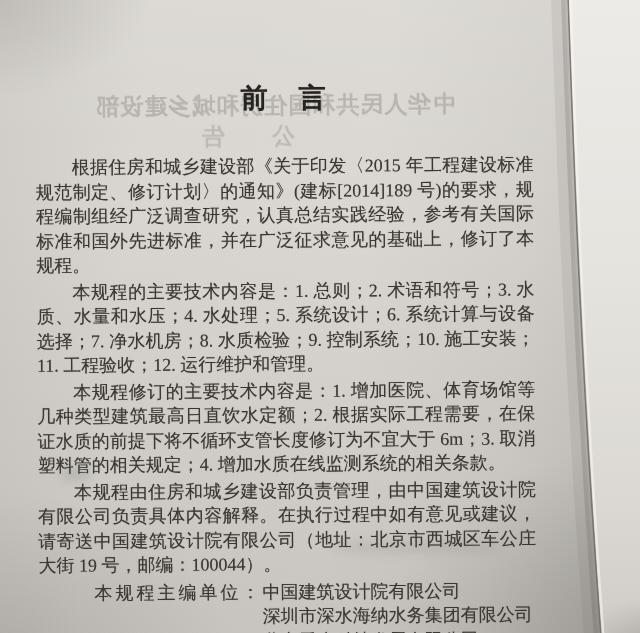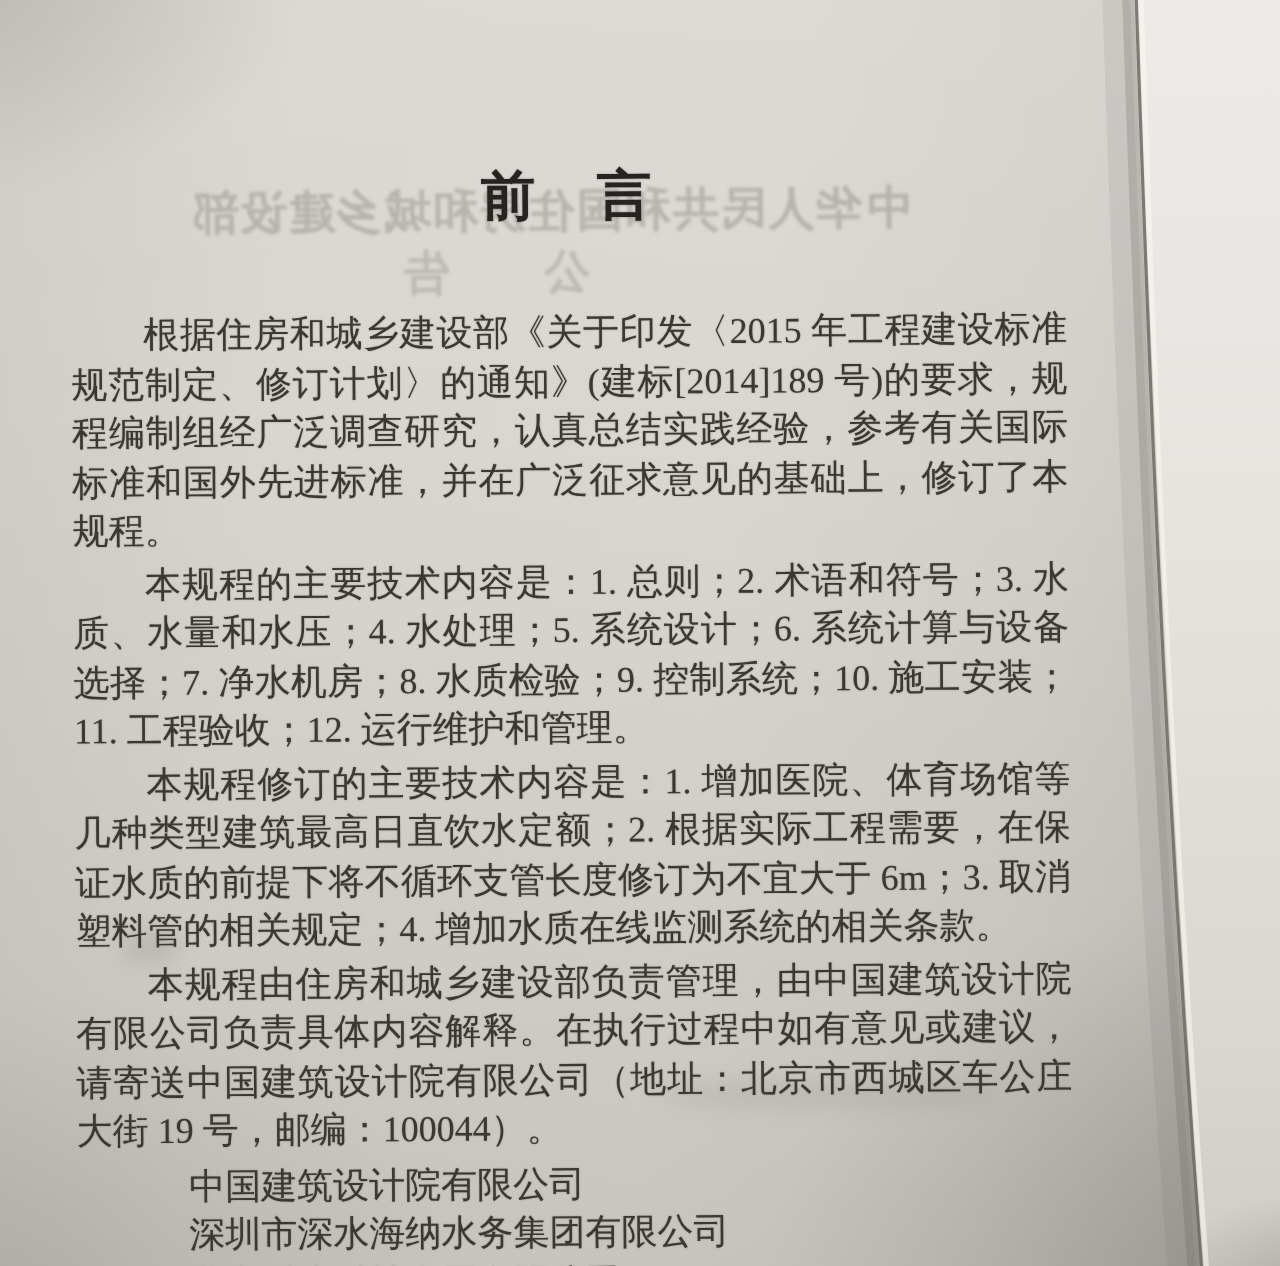--- a/index.html
+++ b/index.html
@@ -140,20 +140,21 @@
 
     <h1 class="doc-title">前　言</h1>
 
     <div class="body-text">
       <p>根据住房和城乡建设部《关于印发〈2015 年工程建设标准规范制定、修订计划〉的通知》(建标[2014]189 号)的要求，规程编制组经广泛调查研究，认真总结实践经验，参考有关国际标准和国外先进标准，并在广泛征求意见的基础上，修订了本规程。</p>
       <p>本规程的主要技术内容是：1. 总则；2. 术语和符号；3. 水质、水量和水压；4. 水处理；5. 系统设计；6. 系统计算与设备选择；7. 净水机房；8. 水质检验；9. 控制系统；10. 施工安装；11. 工程验收；12. 运行维护和管理。</p>
       <p>本规程修订的主要技术内容是：1. 增加医院、体育场馆等几种类型建筑最高日直饮水定额；2. 根据实际工程需要，在保证水质的前提下将不循环支管长度修订为不宜大于 6m；3. 取消塑料管的相关规定；4. 增加水质在线监测系统的相关条款。</p>
       <p>本规程由住房和城乡建设部负责管理，由中国建筑设计院有限公司负责具体内容解释。在执行过程中如有意见或建议，请寄送中国建筑设计院有限公司（地址：北京市西城区车公庄大街 19 号，邮编：100044）。</p>
 
       <div class="publisher">
+        <span class="publisher-label">本规程主编单位：</span>
         <span class="publisher-orgs">
           <span>中国建筑设计院有限公司</span>
           <span>深圳市深水海纳水务集团有限公司</span>
           <span>北京爱生科技发展有限公司</span>
         </span>
       </div>
     </div>
 
   </div>
 </div>

